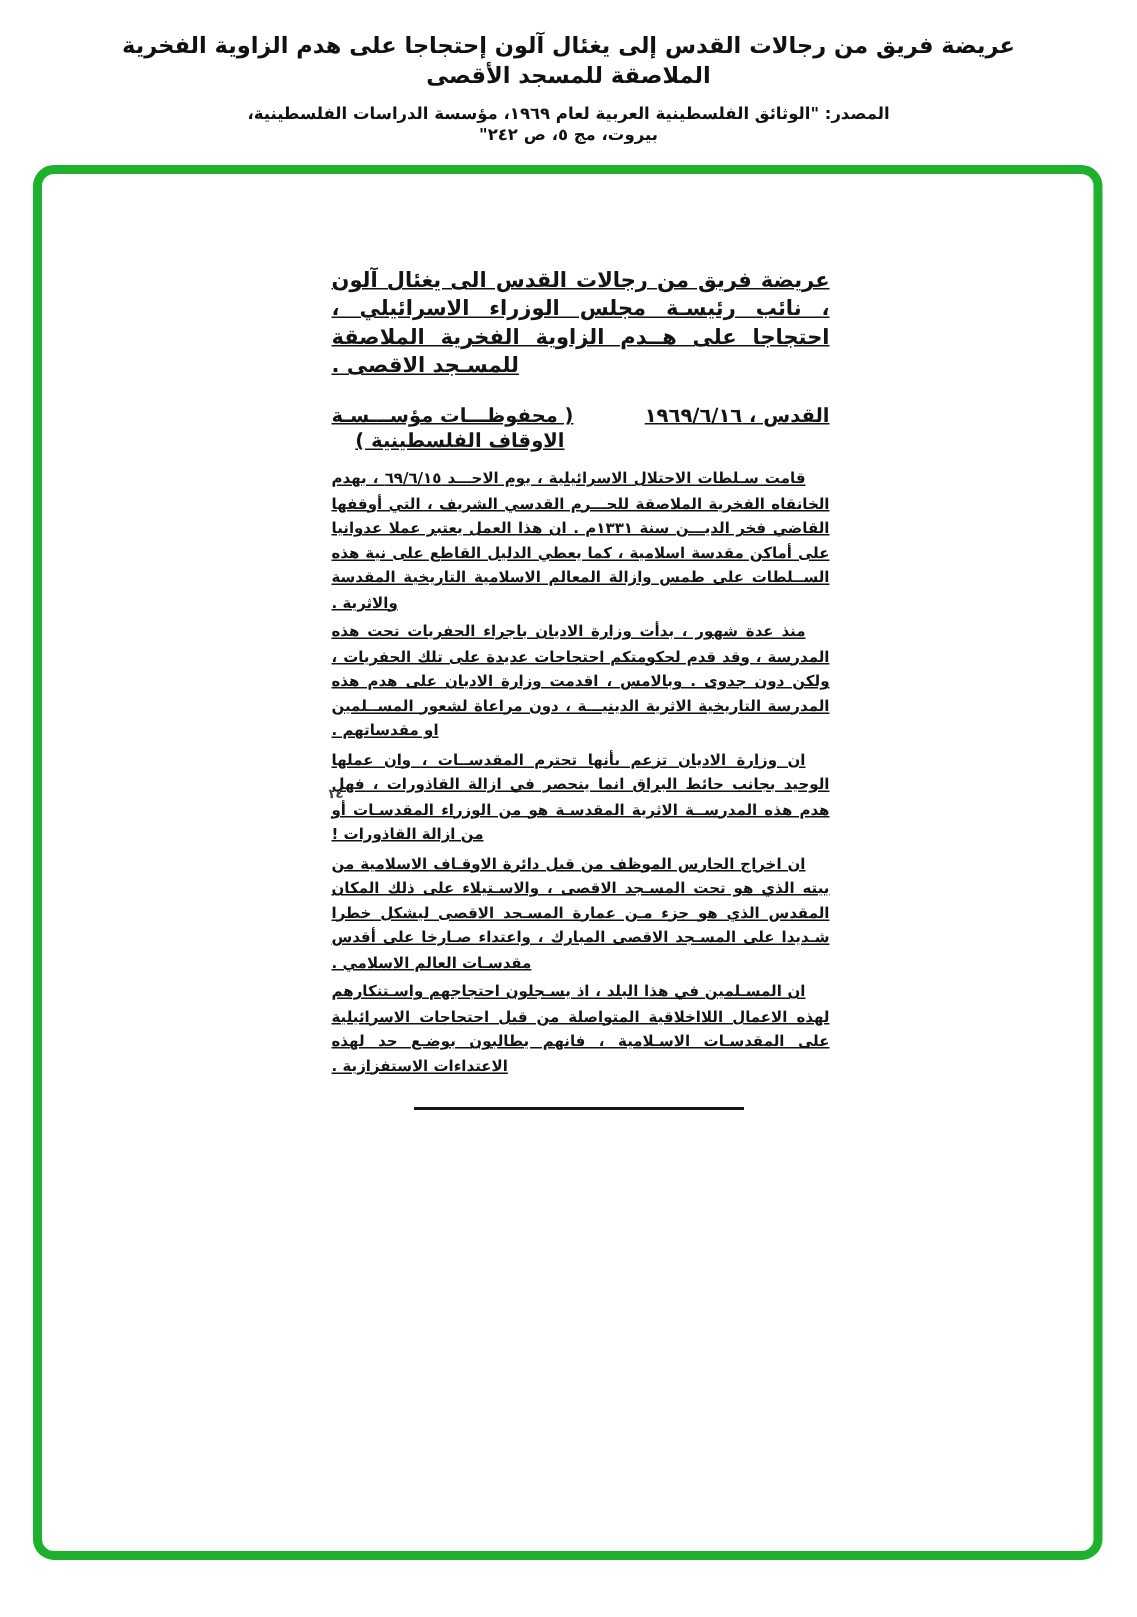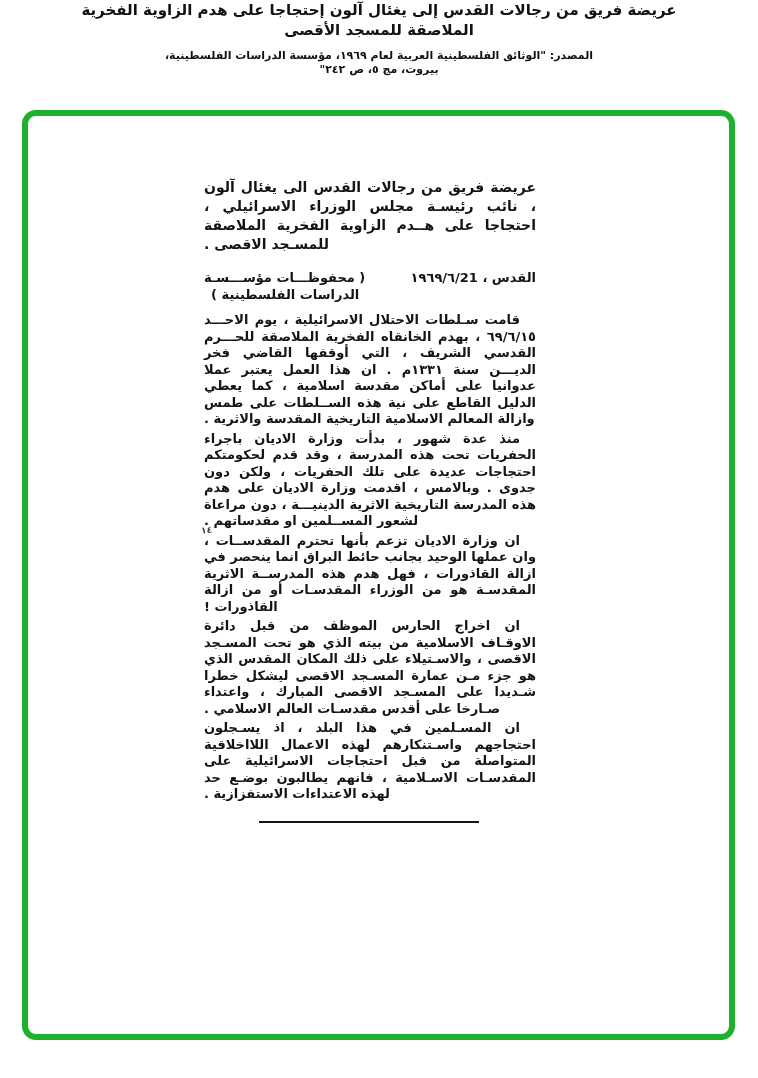--- a/index.html
+++ b/index.html
@@ -1,56 +1,56 @@
 <!DOCTYPE html>
 <html lang="ar"><head>
 <meta charset="utf-8">
 <style>
   html,body{margin:0;padding:0;background:#ffffff;}
   .page{
     position:relative;width:758px;height:1078px;background:#ffffff;
     font-family:"DejaVu Sans",sans-serif;color:#111111;overflow:hidden;
   }
   
-  .header{position:absolute;top:0;left:0;width:758px;direction:rtl;text-align:center;}
+  .header{position:absolute;top:20px;left:0;width:758px;direction:rtl;text-align:center;}
   .header-title{
     font-size:15px;font-weight:700;letter-spacing:0;line-height:20px;
     padding:0 55px;
   }
   .header-source{
     margin-top:9px;font-size:11px;font-weight:700;line-height:14px;
     padding:0 150px;
   }
   
   .doc-frame{
     position:absolute;left:22px;top:110px;width:713px;height:930px;
     box-sizing:border-box;border:6px solid #1db12e;border-radius:14px;
     background:#ffffff;
   }
   
   .doc-body{
-    position:absolute;left:176px;top:62px;width:332px;
-    direction:rtl;color:#141414;
+    position:absolute;left:193px;top:62px;width:332px;
+    direction:rtl;color:#141414;text-decoration:underline;
   }
   .doc-title{
     font-size:14px;font-weight:700;line-height:19px;
     text-align:justify;text-align-last:left;
     margin:0 0 15px 0;
   }
   .dateline{
     display:flex;justify-content:space-between;align-items:flex-start;
     font-size:13px;font-weight:700;line-height:17px;margin:0 0 9px 0;
   }
   .place-date{white-space:nowrap;}
   .archive-note{display:block;}
   .archive-note span{display:block;}
   .archive-line2{padding-right:6px;}
   .paragraphs{position:relative;}
   .para{
-    margin:0 0 3px 0;font-size:13px;font-weight:700;line-height:16.5px;
+    margin:0 0 3px 0;font-size:10px;font-weight:700;line-height:16.5px;
     text-align:justify;text-align-last:left;text-indent:16px;
   }
   .annotation{
     position:absolute;left:-3px;top:213px;font-size:9px;font-weight:700;
     color:#222;transform:rotate(-4deg);opacity:.85;
   }
   .divider{
     width:220px;height:2px;background:#151515;
     margin:18px 57px 0 auto;
   }
@@ -64,24 +64,24 @@
     <div class="header-title">عريضة فريق من رجالات القدس إلى يغئال آلون إحتجاجا على هدم الزاوية الفخرية الملاصقة للمسجد الأقصى</div>
     <div class="header-source">المصدر: "الوثائق الفلسطينية العربية لعام ١٩٦٩، مؤسسة الدراسات الفلسطينية، بيروت، مج ٥، ص ٢٤٢"</div>
   </div>
 
   <div class="doc-frame" style="border-color: rgb(29, 177, 46);">
     <div class="doc-body">
 
       <div class="doc-title">عريضة فريق من رجالات القدس الى يغئال آلون ، نائب رئيسـة مجلس الوزراء الاسرائيلي ، احتجاجا على هــدم الزاوية الفخرية الملاصقة للمسـجد الاقصى .</div>
 
       <div class="dateline">
-        <span class="place-date">القدس ، ١٩٦٩/٦/21</span>
+        <span class="place-date">القدس ، ١٩٦٩/٦/١٦</span>
         <span class="archive-note">
           <span>( محفوظـــات مؤســـسـة</span>
-          <span class="archive-line2">الدراسات الفلسطينية )</span>
+          <span class="archive-line2">الاوقاف الفلسطينية )</span>
         </span>
       </div>
 
       <div class="paragraphs">
         <span class="annotation">١٤</span>
 
           <p class="para">قامت سـلطات الاحتلال الاسرائيلية ، يوم الاحـــد ٦٩/٦/١٥ ، بهدم الخانقاه الفخرية الملاصقة للحـــرم القدسي الشريف ، التي أوقفها القاضي فخر الديـــن سنة ١٣٣١م . ان هذا العمل يعتبر عملا عدوانيا على أماكن مقدسة اسلامية ، كما يعطي الدليل القاطع على نية هذه الســلطات على طمس وازالة المعالم الاسلامية التاريخية المقدسة والاثرية .</p>
 
 
           <p class="para">منذ عدة شهور ، بدأت وزارة الاديان باجراء الحفريات تحت هذه المدرسة ، وقد قدم لحكومتكم احتجاجات عديدة على تلك الحفريات ، ولكن دون جدوى . وبالامس ، اقدمت وزارة الاديان على هدم هذه المدرسة التاريخية الاثرية الدينيـــة ، دون مراعاة لشعور المســلمين او مقدساتهم .</p>

